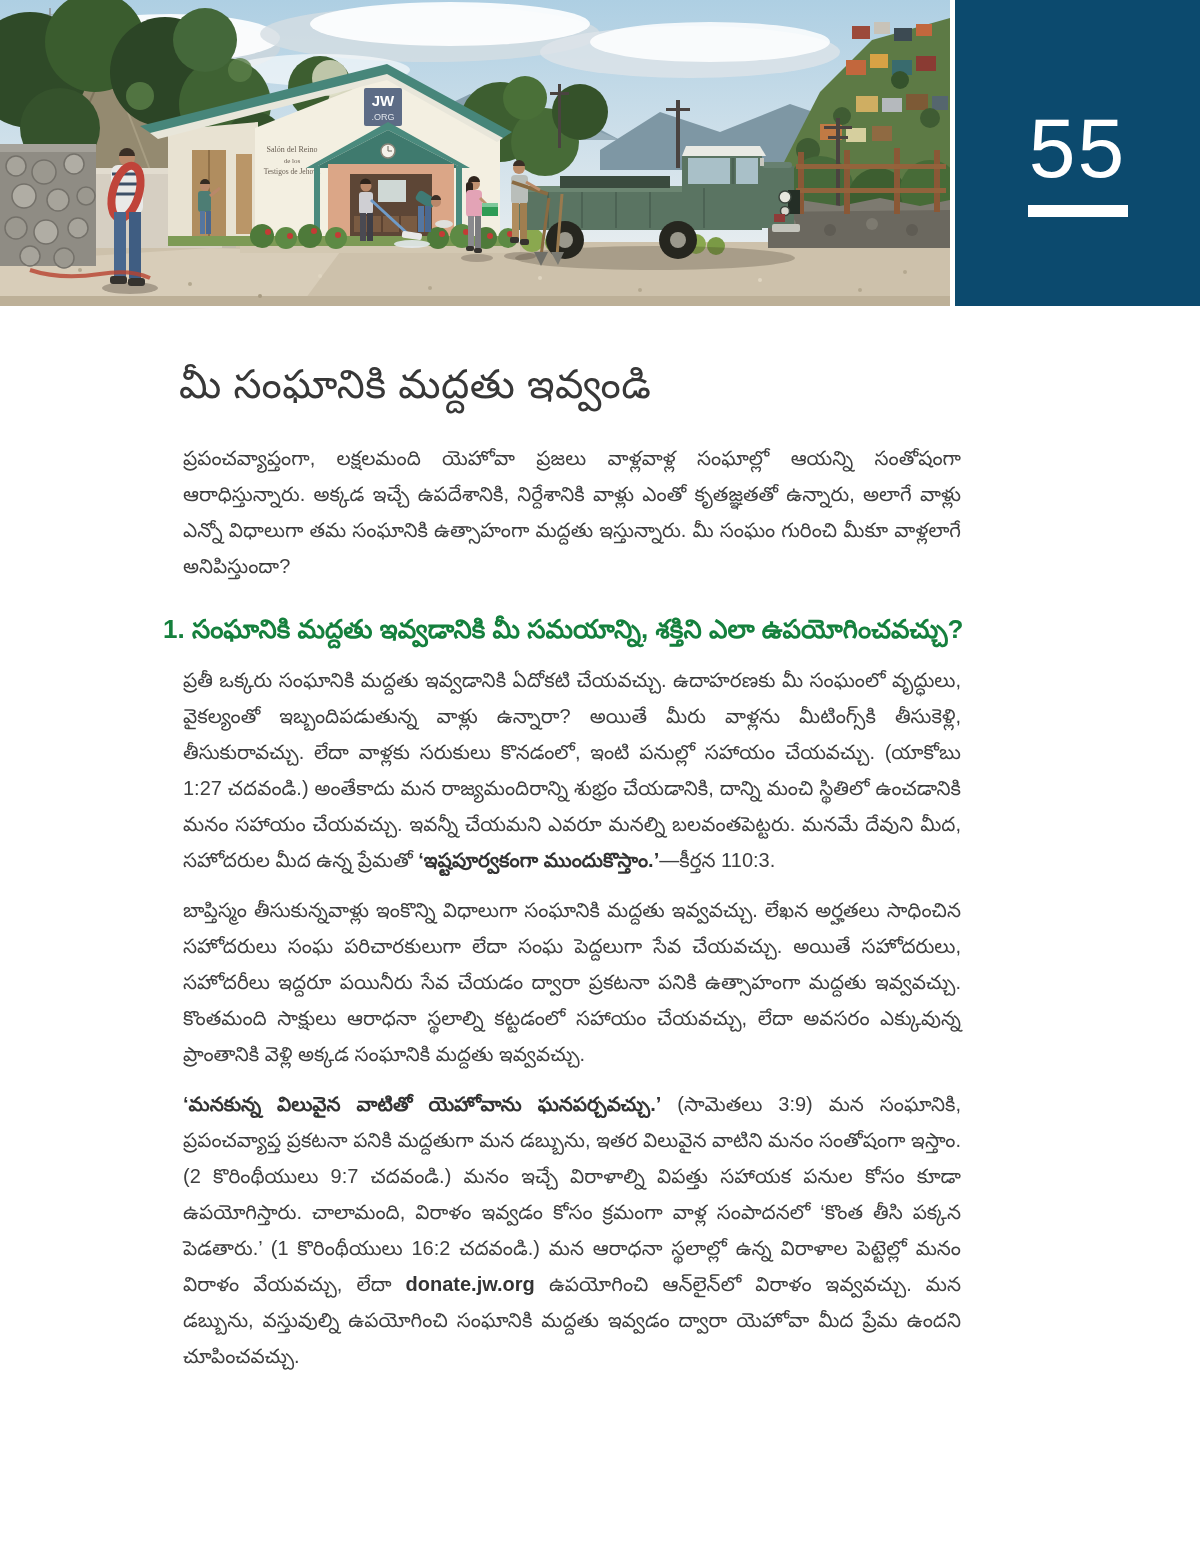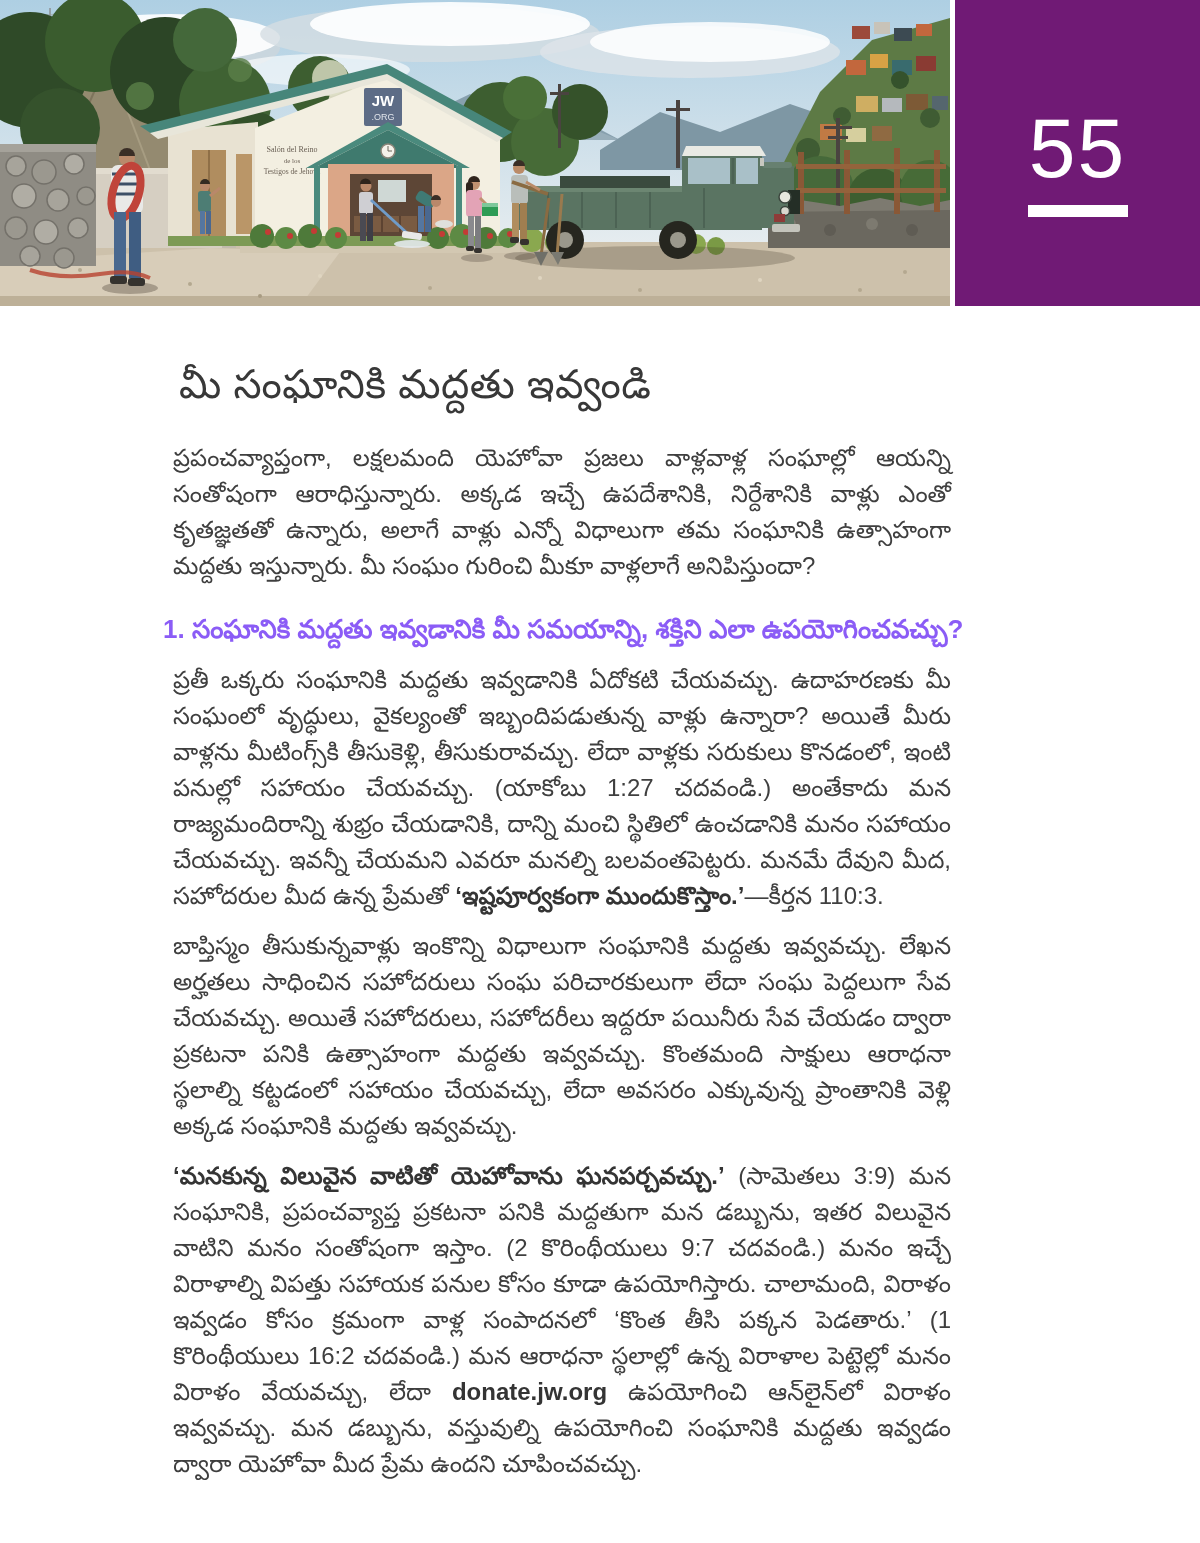--- a/index.html
+++ b/index.html
@@ -6,40 +6,40 @@
   .page {
     width:1200px; height:1543px; background:#ffffff; position:relative;
     font-family:"Liberation Sans","DejaVu Sans",sans-serif; overflow:hidden;
   }
   
   .hero { display:flex; height:306px; width:1200px; }
   .hero-photo { width:950px; height:306px; overflow:hidden; }
   .hero-photo svg { display:block; }
   .hero-gap { width:5px; background:#ffffff; }
   .page-number-block {
-    flex:1; background:#701a75; display:flex; flex-direction:column;
+    flex:1; background:#0c4a6e; display:flex; flex-direction:column;
     align-items:center; padding-top:106px; box-sizing:border-box;
   }
   .page-number {
     color:#ffffff; font-size:84px; line-height:1; font-weight:400; letter-spacing:2px;
   }
   .page-number-underline { width:100px; height:12px; background:#ffffff; margin-top:15px; }
   
   .article { padding-left:163px; width:802px; }
   .title {
     font-size:40px; font-weight:400; color:#383838;
     margin:52px 0 30px 16px; letter-spacing:.5px; line-height:1.3;
   }
   .body-para {
-    margin:0 0 14px 10px; width:778px; font-size:24px; line-height:36px;
+    margin:0 0 14px 20px; width:778px; font-size:20px; line-height:36px;
     text-align:justify; color:#3f3f3f;
   }
   .body-para b { font-weight:700; color:#343434; }
   .question {
-    font-size:26px; line-height:34px; color:#8b5cf6; font-weight:600;
+    font-size:26px; line-height:34px; color:#15803d; font-weight:600;
     margin:28px 0 16px 0; width:802px;
   }
 </style>
 </head>
 <body>
 
 <div class="page">
 
   <header class="hero">
     <div class="hero-photo">

